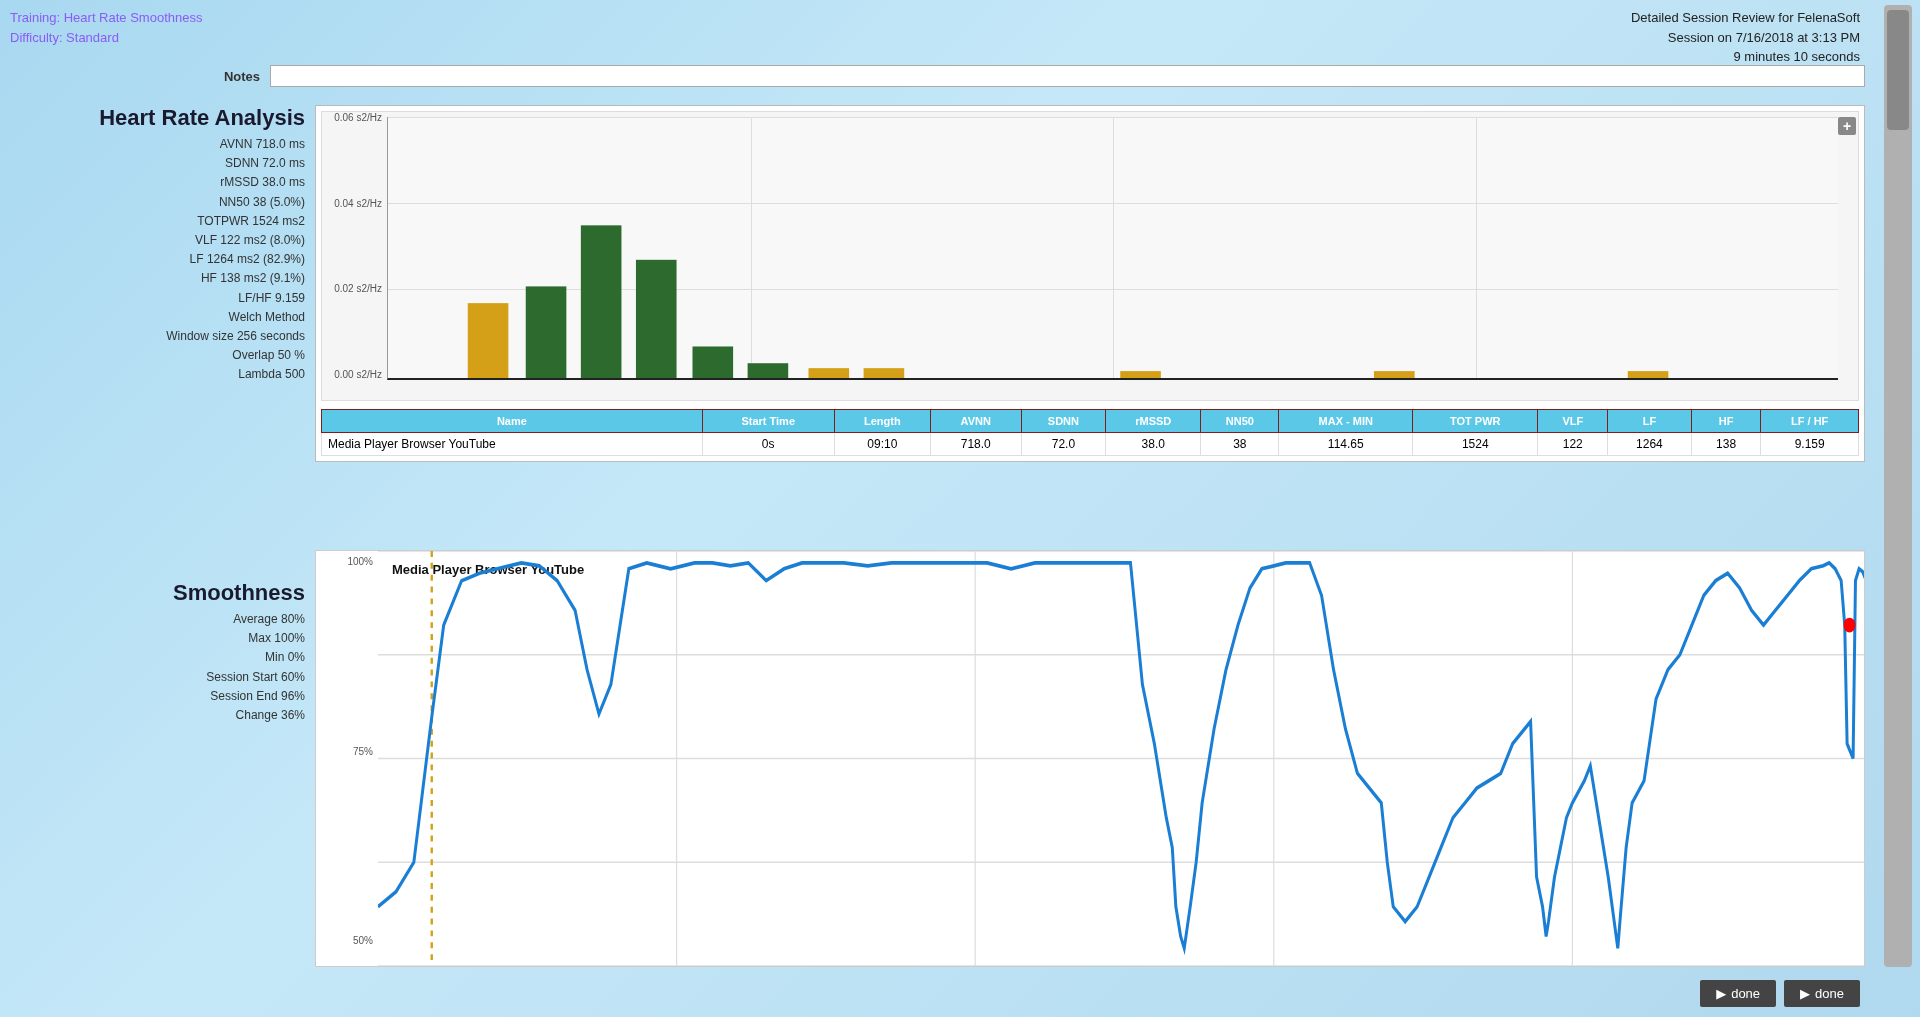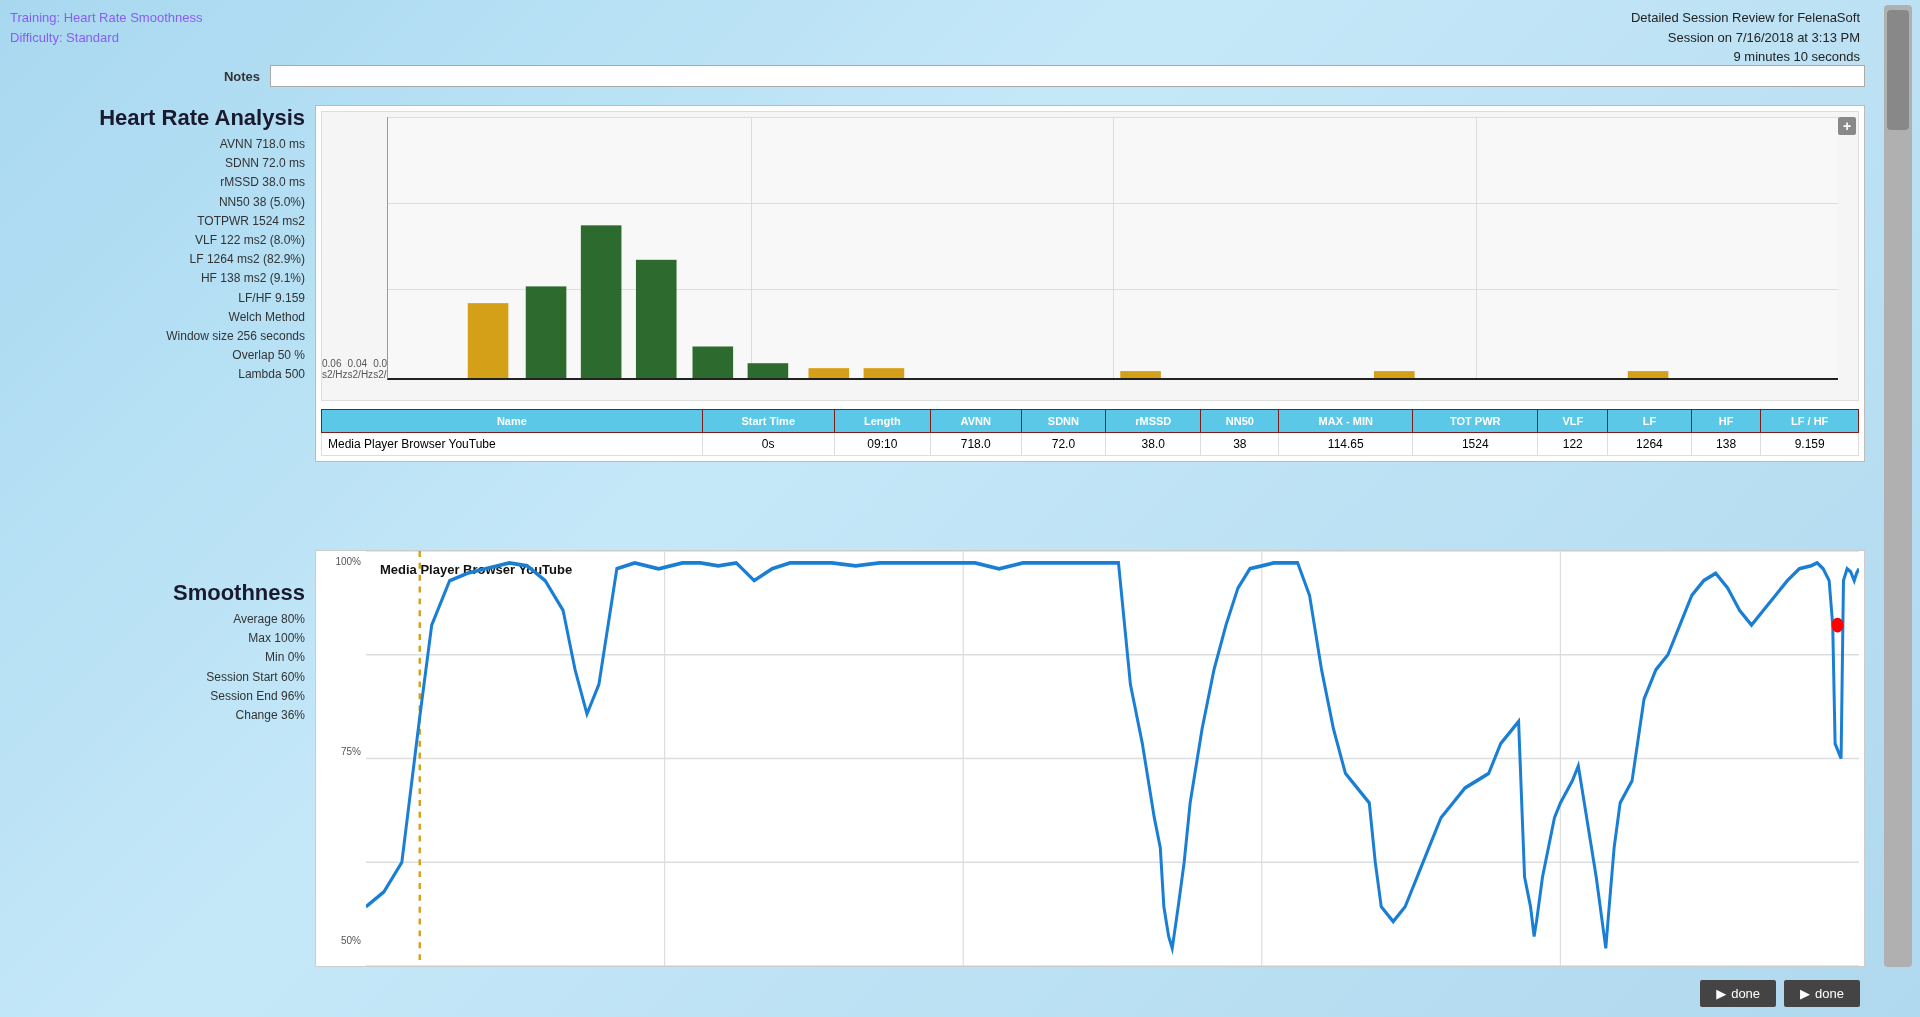--- a/index.html
+++ b/index.html
@@ -91,20 +91,21 @@
       background: #f5f5f5;
       border: 1px solid #ddd;
     }
     .y-axis {
       position: absolute;
       left: 0;
       top: 0;
       bottom: 20px;
       width: 65px;
       display: flex;
+      flex-direction: column;
       justify-content: space-between;
       align-items: flex-end;
       padding-right: 5px;
       font-size: 10px;
       color: #555;
     }
     .chart-area {
       position: absolute;
       left: 65px;
       right: 20px;
@@ -188,20 +189,21 @@
       right: 0;
       bottom: 0;
       background: white;
       border: 1px solid #ccc;
       overflow: hidden;
     }
     .smoothness-chart-inner {
       position: relative;
       width: 100%;
       height: 100%;
+      margin-left: 12px;
     }
 
     
     .footer {
       position: absolute;
       bottom: 10px;
       right: 60px;
       display: flex;
       gap: 8px;
     }

